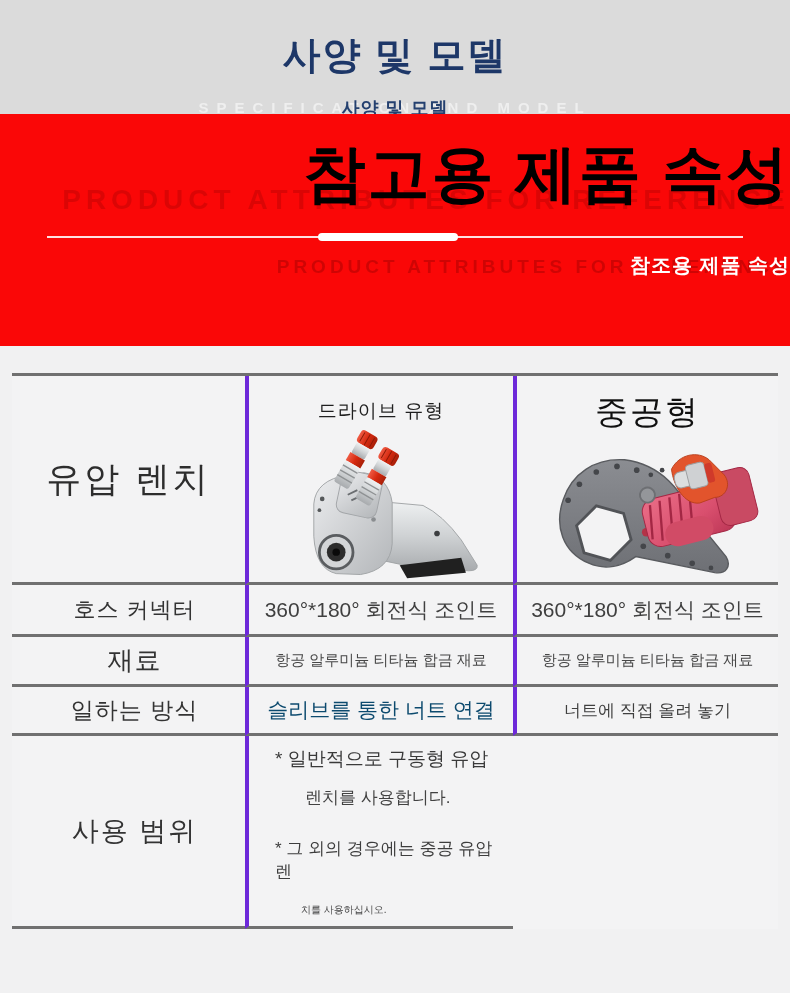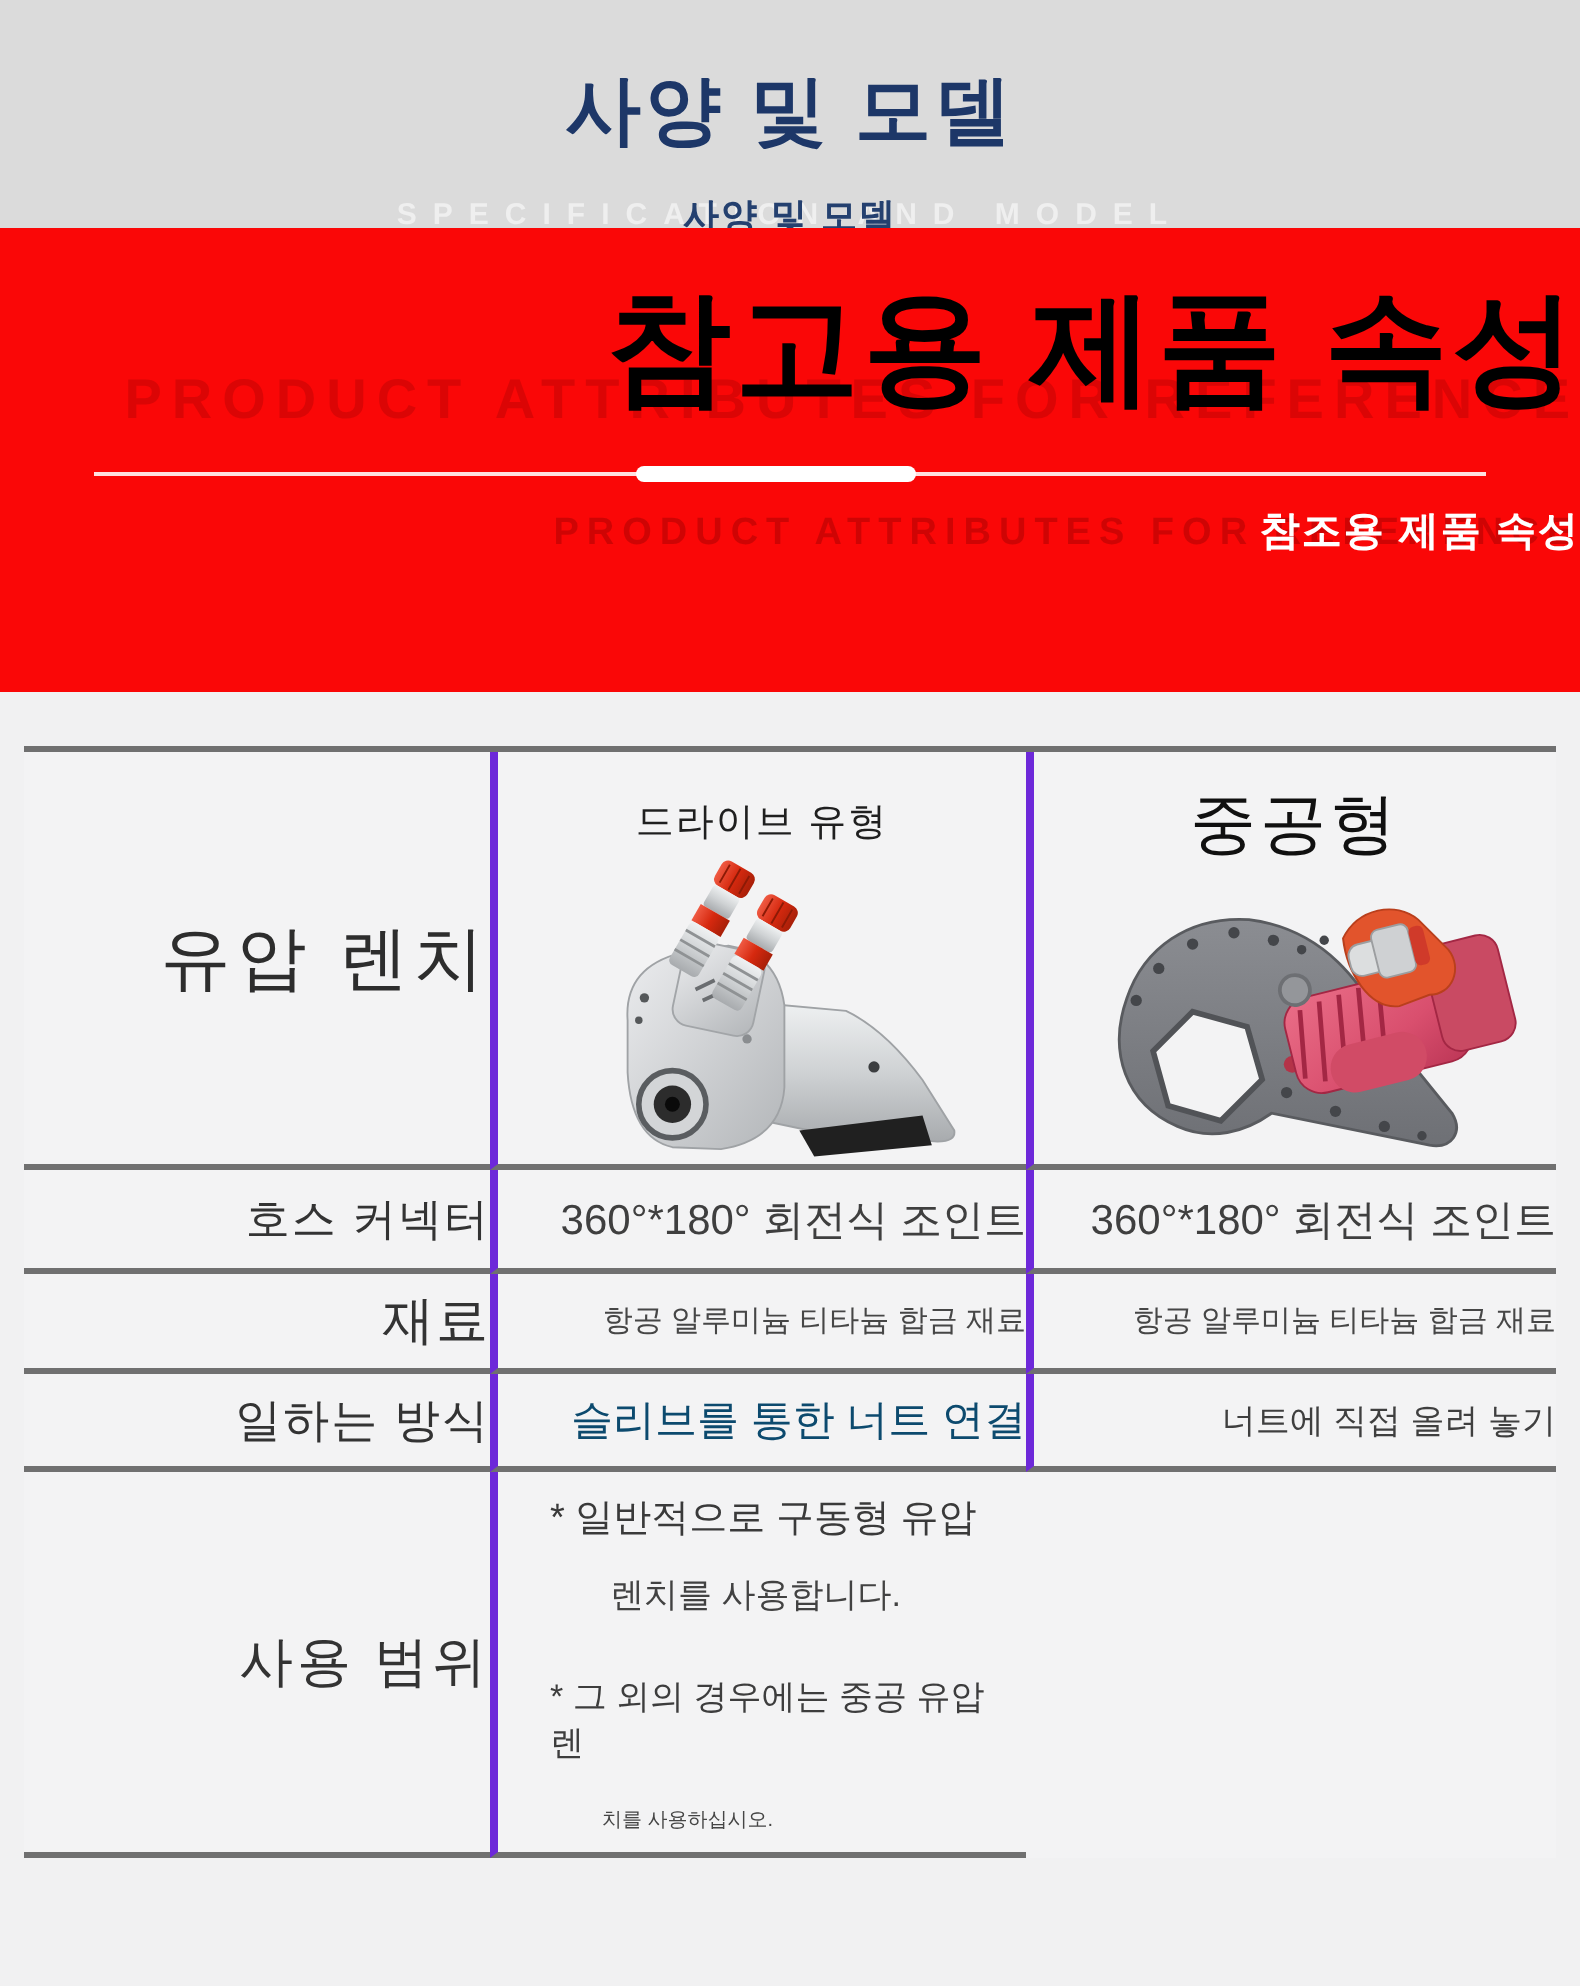--- a/index.html
+++ b/index.html
@@ -29,21 +29,21 @@
   .banner-subtitle{position:relative;font-size:20px;font-weight:600;color:#ffffff;letter-spacing:1px;}
   
   .spec-table{
     position:absolute;top:373px;left:12px;width:766px;
     border-top:3px solid #707070;
     display:grid;grid-template-columns:233px 268px 265px;
     grid-template-rows:209px 52px 50px 49px 193px;
     background:#f3f3f4;
   }
   .cell{border-bottom:3px solid #707070;box-sizing:border-box;
-    display:flex;align-items:center;justify-content:flex-end;text-align:center;}
+    display:flex;align-items:center;justify-content:center;text-align:center;}
   .vline{border-left:4px solid #6d28d9;}
   .img-cell{flex-direction:column;justify-content:flex-start;padding-top:12px;}
   .product-label{font-size:35px;color:#2d2d2d;letter-spacing:3px;}
   .drive-header{font-size:19px;color:#1f1f1f;letter-spacing:1px;margin-top:10px;}
   .hollow-header{font-size:33px;color:#101010;font-weight:500;letter-spacing:2px;margin-top:2px;}
   .lbl{font-size:22px;color:#333333;letter-spacing:1px;margin-left:12px;}
   .lbl-material{font-size:26px;}
   .lbl-method{font-size:23px;}
   .lbl-usage{font-size:27px;letter-spacing:2px;}
   .val-r2{font-size:21px;color:#3f3f3f;}

